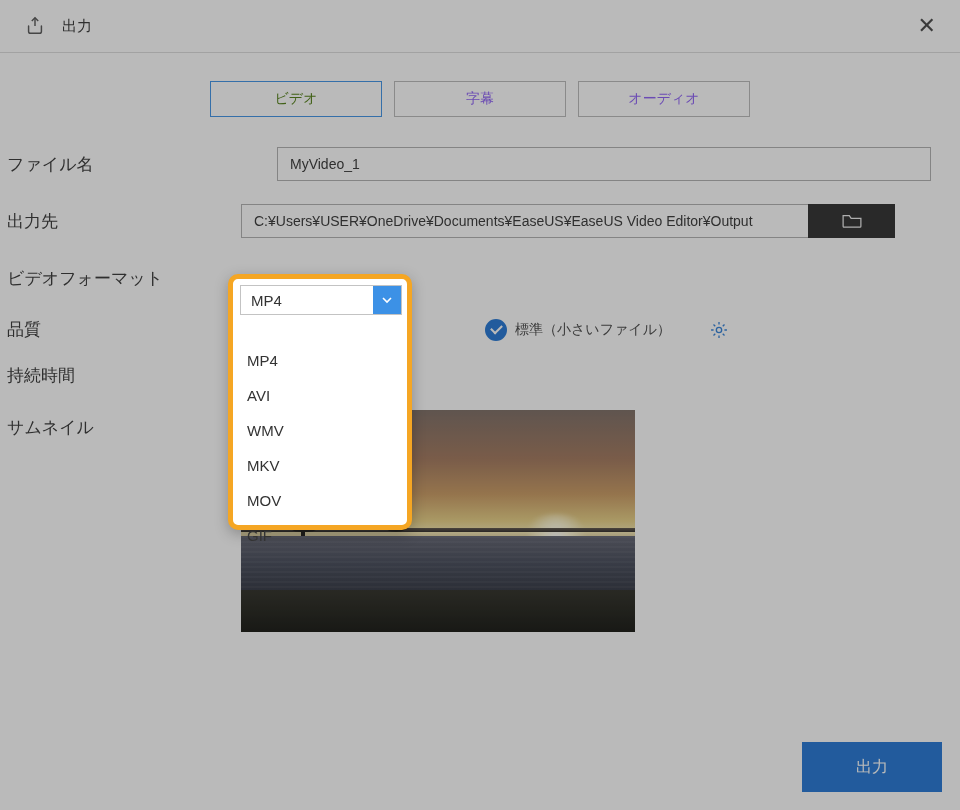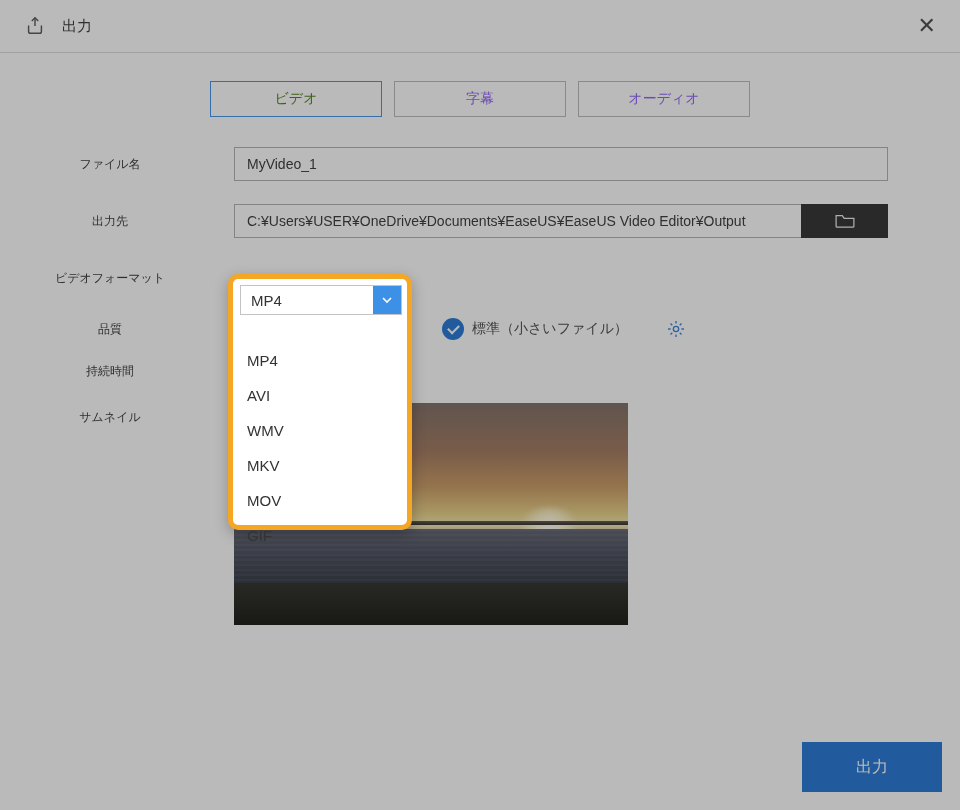--- a/index.html
+++ b/index.html
@@ -74,43 +74,44 @@
   .form {
     margin-top: 30px;
   }
   .row {
     display: flex;
     align-items: center;
     margin-bottom: 23px;
   }
   .row .label {
     width: 220px;
-    text-align: center;
+    text-align: left;
     padding-right: 14px;
-    font-size: 12px;
+    font-size: 17px;
     color: #333;
     flex-shrink: 0;
+    margin-left: 7px;
   }
   .row .control {
     display: flex;
     align-items: center;
   }
 
   .text-input {
     height: 34px;
     border: 1px solid #b0b0b0;
     padding: 0 12px;
     font-size: 14px;
     color: #333;
     background: #fff;
     display: flex;
     align-items: center;
     box-sizing: border-box;
   }
-  .fname-input { width: 654px; }
+  .fname-input { width: 654px; margin-left: 36px; }
   .path-input  { width: 568px; }
 
   .folder-btn {
     width: 87px;
     height: 34px;
     background: #2a2a2a;
     display: flex;
     align-items: center;
     justify-content: center;
     cursor: pointer;
@@ -340,21 +341,21 @@
       </div>
     </div>
 
     <div class="row">
       <div class="label">ビデオフォーマット</div>
       <div class="control" style="height:34px; width:164px;"></div>
     </div>
 
     <div class="row">
       <div class="label">品質</div>
-      <div class="control" style="gap:20px; padding-left:208px;">
+      <div class="control" style="gap:20px; padding-left:208px;margin-left:36px;">
         <div class="radio-wrap">
           <span class="radio checked"></span>
           <span>標準（小さいファイル）</span>
         </div>
         <span class="gear">
           <svg width="20" height="20" viewBox="0 0 24 24" fill="none" stroke="#2d7ed8" stroke-width="1.6">
             <circle cx="12" cy="12" r="3.2"></circle>
             <path d="M12 2.5v3M12 18.5v3M21.5 12h-3M5.5 12h-3M18.6 5.4l-2.1 2.1M7.5 16.5l-2.1 2.1M18.6 18.6l-2.1-2.1M7.5 7.5 5.4 5.4"></path>
           </svg>
         </span>

